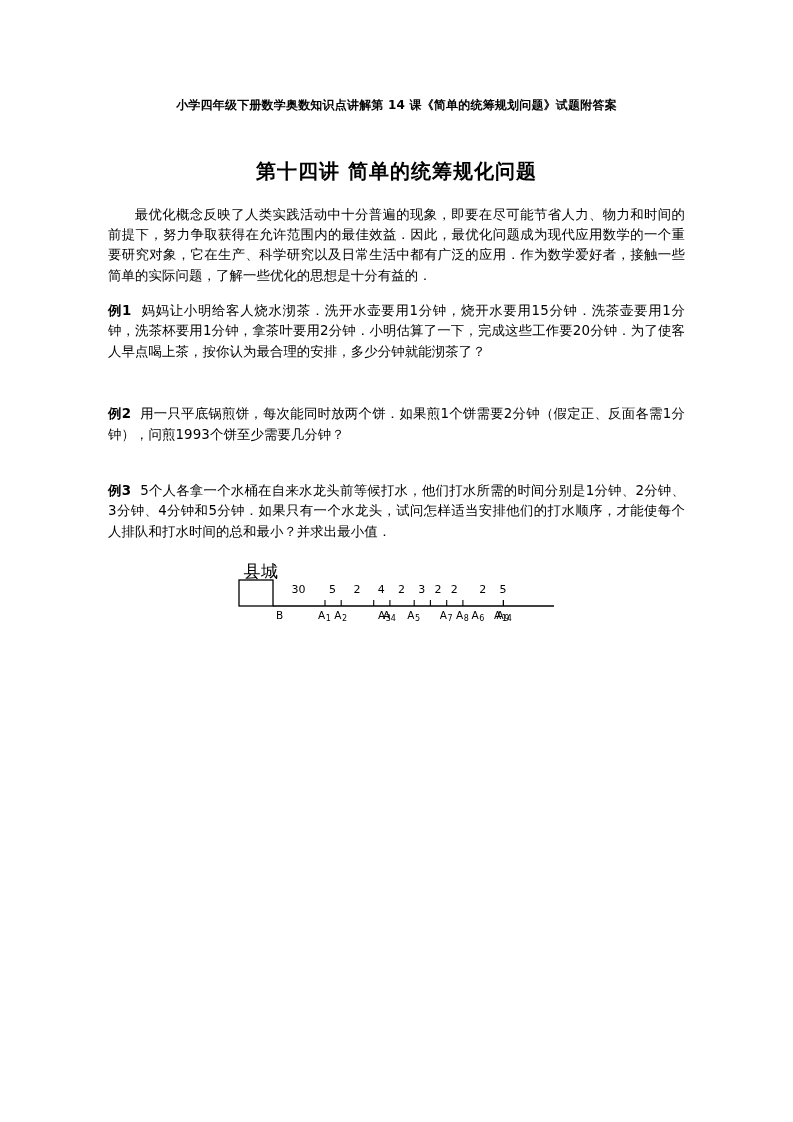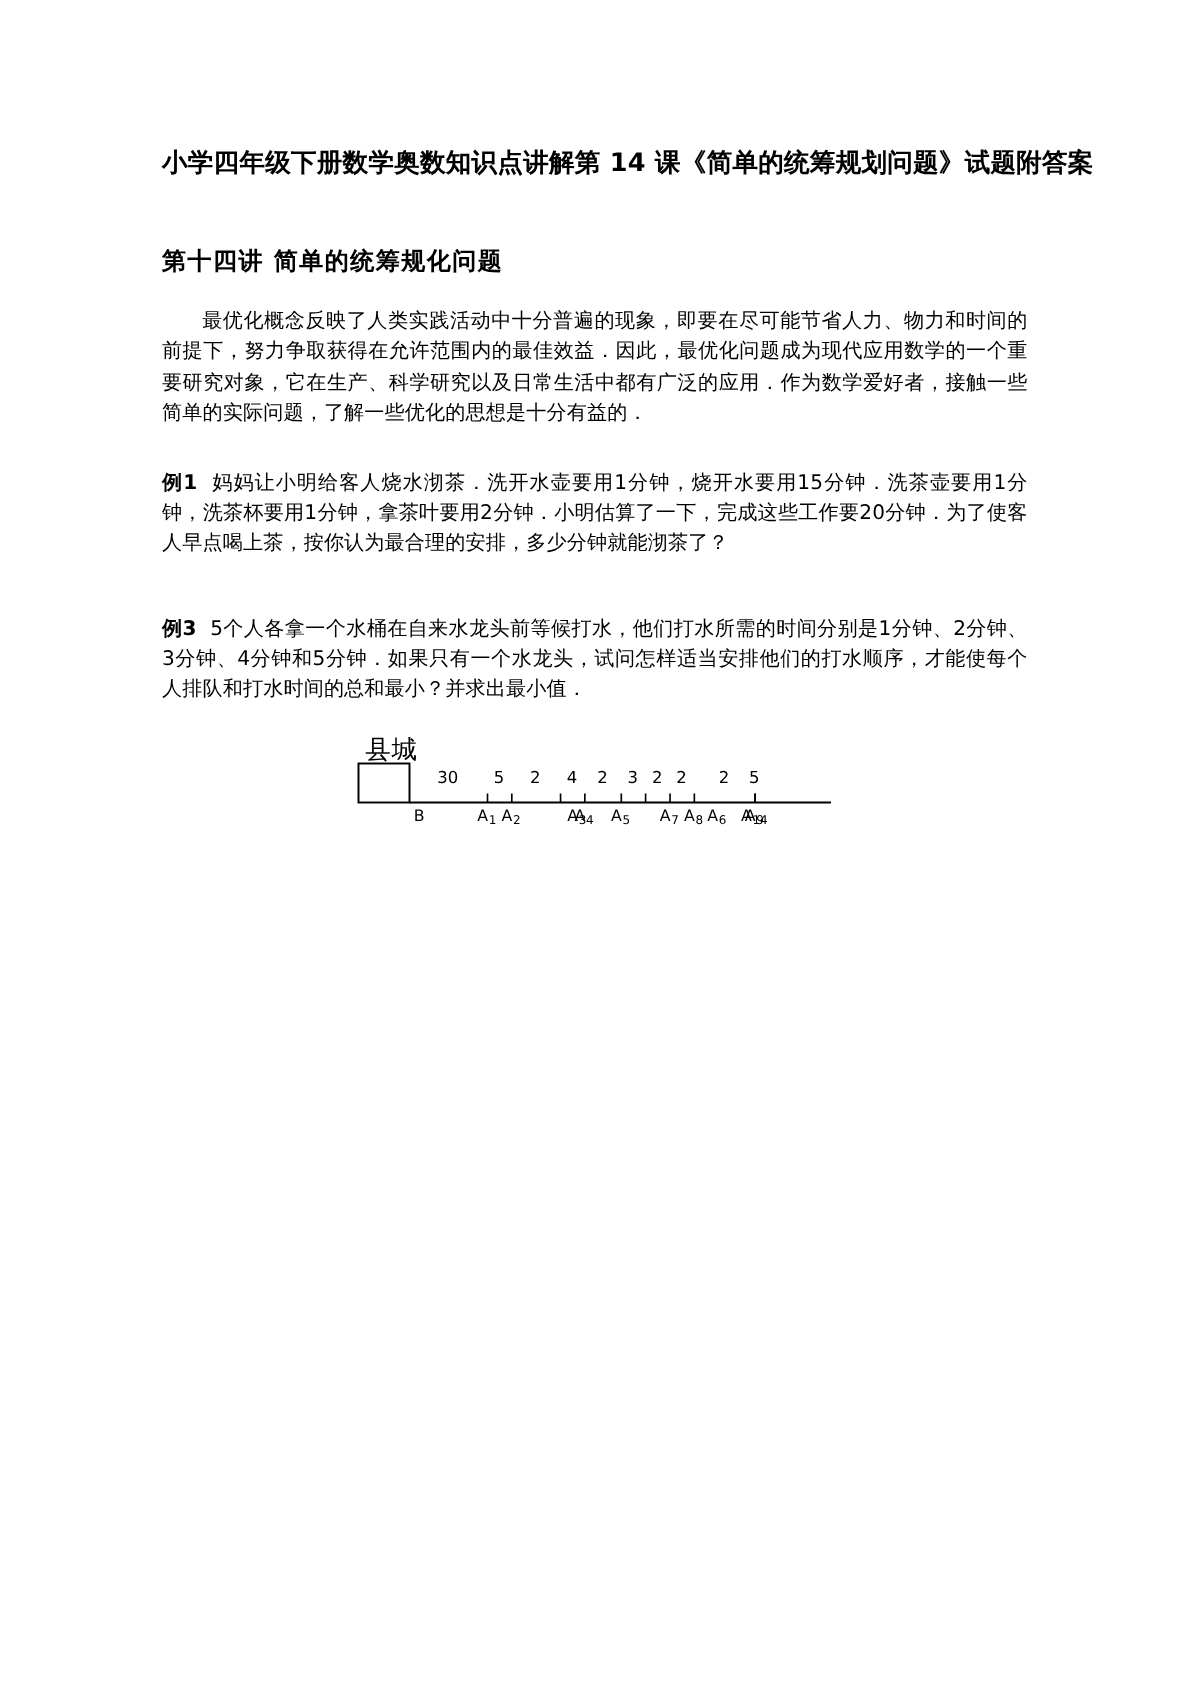--- a/index.html
+++ b/index.html
@@ -19,50 +19,51 @@
     position: absolute;
     left: 0; top: 0;
     width: 793px;
     height: 1122px;
     box-sizing: border-box;
     padding: 0 108px;
   }
   .doc-header {
     margin-top: 98px;
     text-align: center;
-    font-size: 17px;
+    font-size: 12px;
     font-weight: bold;
     letter-spacing: 0.2px;
     line-height: 1.3;
     white-space: nowrap;
   }
   .lesson-title {
     margin-top: 44px;
-    font-size: 16px;
+    text-align: center;
+    font-size: 20px;
     font-weight: bold;
     letter-spacing: 1px;
   }
   .intro {
     margin-top: 20px;
     font-size: 13.4px;
     line-height: 1.52;
     text-align: justify;
     text-indent: 2em;
     letter-spacing: 0.1px;
   }
   .example {
     font-size: 13.4px;
     line-height: 1.52;
     text-align: justify;
     letter-spacing: 0.1px;
   }
   .example .label {
     font-weight: bold;
   }
-  .ex1 { margin-top: 26px; }
+  .ex1 { margin-top: 15px; }
   .ex2 { margin-top: 42px; }
   .ex3 { margin-top: 36px; }
   .ex4 { margin-top: 78px; }
   .ex5 { margin-top: 38px; }
 
   
   .diagram-wrap {
     margin-top: 22px;
     display: flex;
     justify-content: center;
@@ -106,20 +107,23 @@
   <div class="doc-header">小学四年级下册数学奥数知识点讲解第 14 课《简单的统筹规划问题》试题附答案</div>
 
   <div class="lesson-title">第十四讲  简单的统筹规化问题</div>
 
   <p class="intro">最优化概念反映了人类实践活动中十分普遍的现象，即要在尽可能节省人力、物力和时间的前提下，努力争取获得在允许范围内的最佳效益．因此，最优化问题成为现代应用数学的一个重要研究对象，它在生产、科学研究以及日常生活中都有广泛的应用．作为数学爱好者，接触一些简单的实际问题，了解一些优化的思想是十分有益的．</p>
 
   <p class="example ex1">
     <span class="label">例1</span><span>&nbsp;&nbsp;</span><span>妈妈让小明给客人烧水沏茶．洗开水壶要用1分钟，烧开水要用15分钟．洗茶壶要用1分钟，洗茶杯要用1分钟，拿茶叶要用2分钟．小明估算了一下，完成这些工作要20分钟．为了使客人早点喝上茶，按你认为最合理的安排，多少分钟就能沏茶了？</span>
   </p>
 
+  <p class="example ex2">
+    <span class="label">例2</span><span>&nbsp;&nbsp;</span><span>用一只平底锅煎饼，每次能同时放两个饼．如果煎1个饼需要2分钟（假定正、反面各需1分钟），问煎1993个饼至少需要几分钟？</span>
+  </p>
 
   <p class="example ex3">
     <span class="label">例3</span><span>&nbsp;&nbsp;</span><span>5个人各拿一个水桶在自来水龙头前等候打水，他们打水所需的时间分别是1分钟、2分钟、3分钟、4分钟和5分钟．如果只有一个水龙头，试问怎样适当安排他们的打水顺序，才能使每个人排队和打水时间的总和最小？并求出最小值．</span>
   </p>
 
 
 
   <div class="diagram-wrap">
     <div class="diagram" id="diagram">
       <div class="county-label">县城</div>

